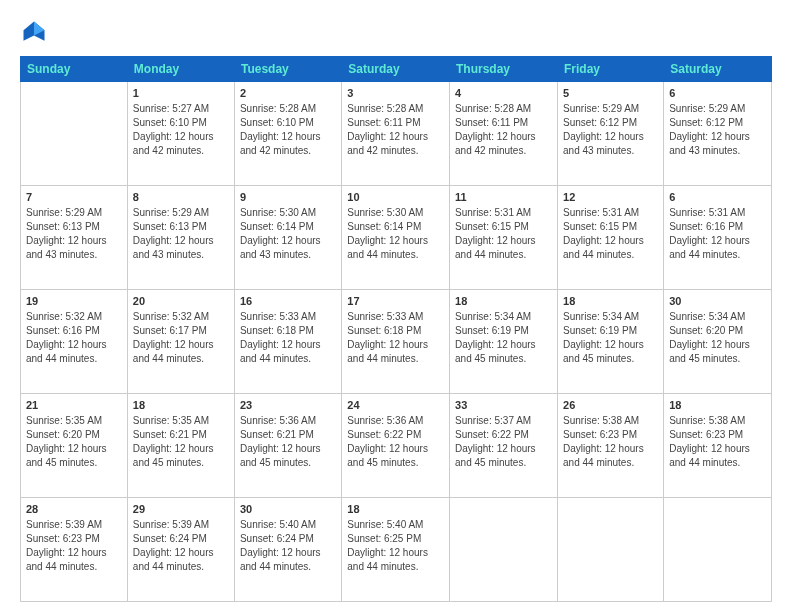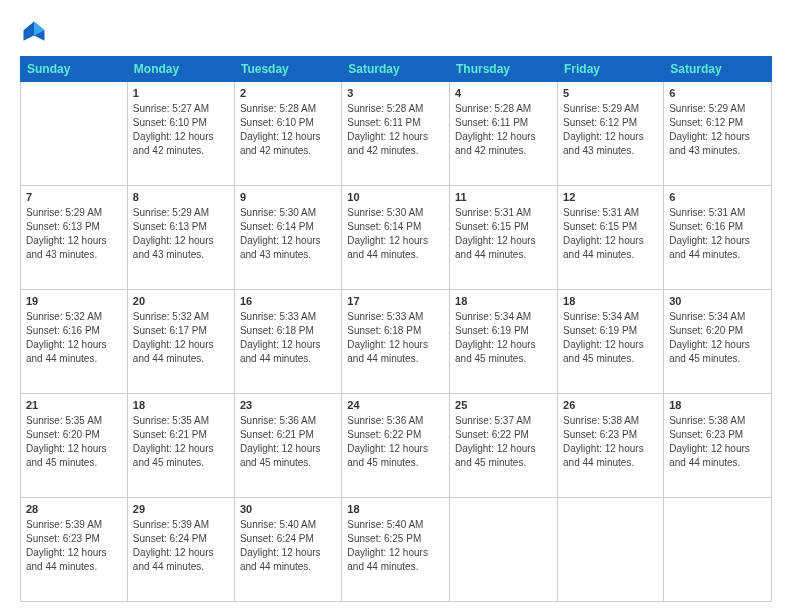--- a/index.html
+++ b/index.html
@@ -293,21 +293,21 @@
 and 45 minutes.</div>
           </td>
           <td>
             <span class="day-num">24</span>
             <div class="cell-content" style="white-space: pre-line;">Sunrise: 5:36 AM
 Sunset: 6:22 PM
 Daylight: 12 hours
 and 45 minutes.</div>
           </td>
           <td>
-            <span class="day-num">25</span>
+            <span class="day-num">33</span>
             <div class="cell-content" style="white-space: pre-line;">Sunrise: 5:37 AM
 Sunset: 6:22 PM
 Daylight: 12 hours
 and 45 minutes.</div>
           </td>
           <td>
             <span class="day-num">26</span>
             <div class="cell-content" style="white-space: pre-line;">Sunrise: 5:38 AM
 Sunset: 6:23 PM
 Daylight: 12 hours

